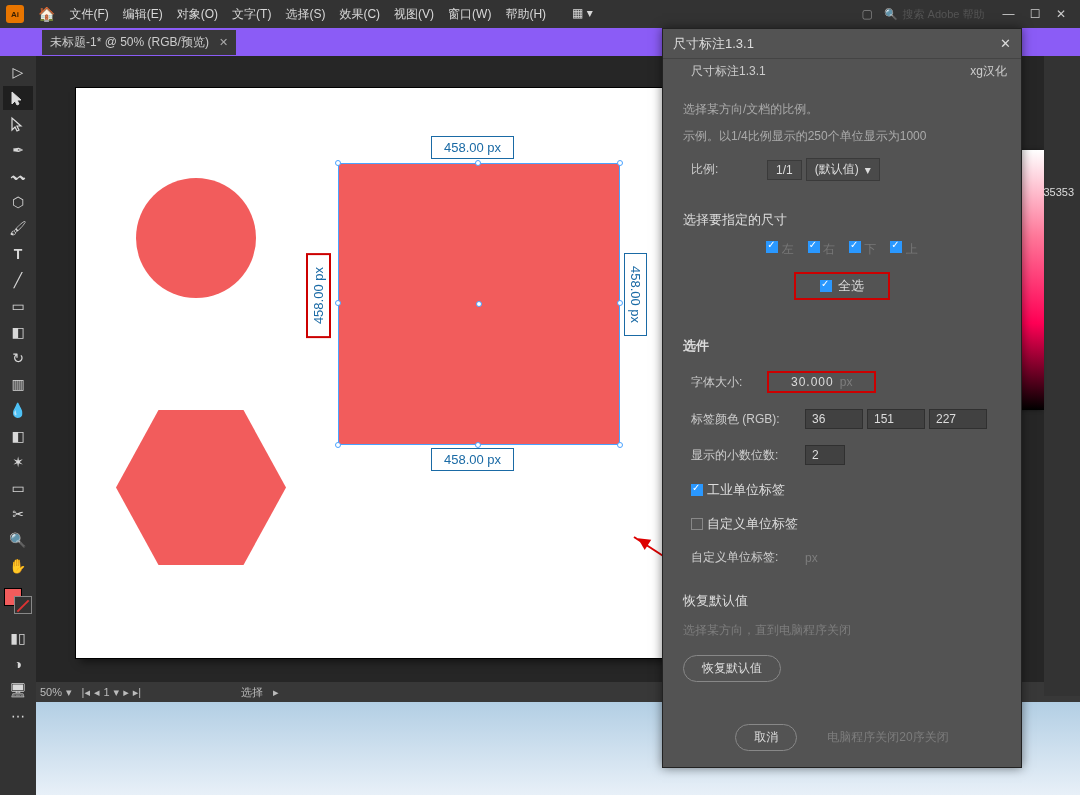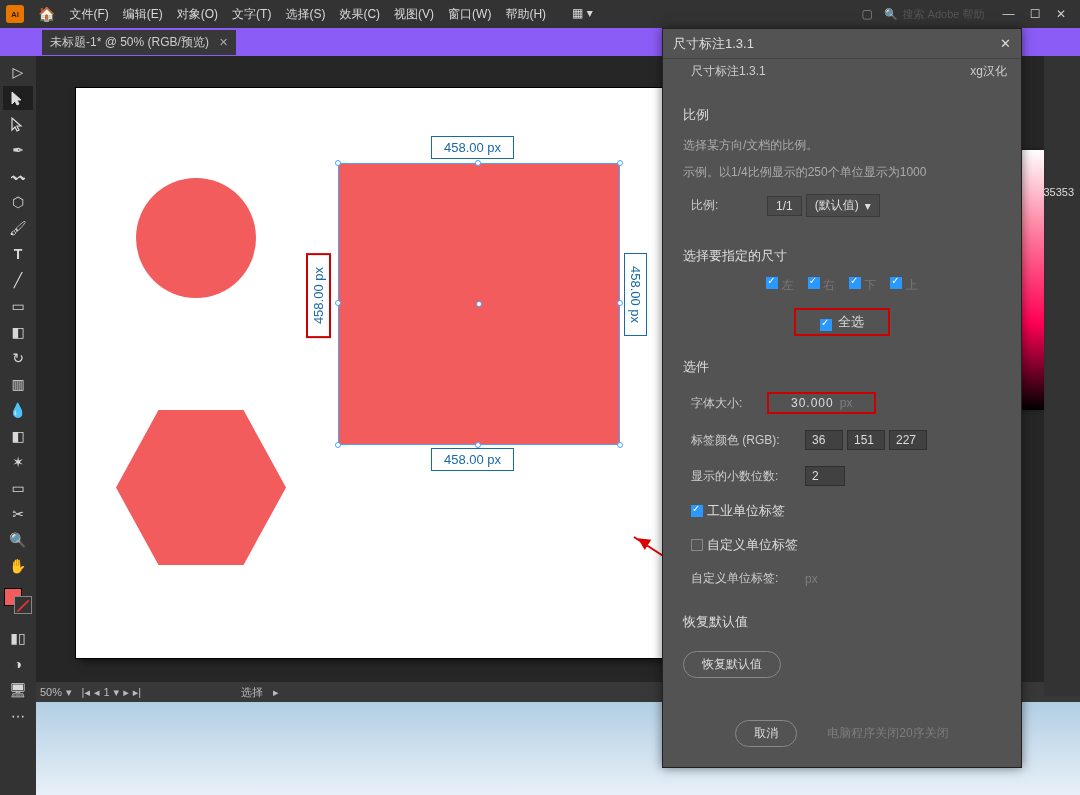--- a/index.html
+++ b/index.html
@@ -37,26 +37,26 @@
 .zoombar .seg{display:flex;align-items:center;gap:4px;}
 .panel { position:absolute; left:662px; top:28px; width:360px; height:740px; background:#535353; color:#dcdcdc; font-size:13px; border:1px solid #222; box-shadow:0 0 10px rgba(0,0,0,.5);}
 .panel-header { height:30px; display:flex; align-items:center; padding:0 10px; justify-content:space-between; border-bottom:1px solid #444; font-size:13px;}
 .panel-body { padding:10px 20px 0 20px; display:flex; flex-direction:column; gap:8px; }
 .panel-sub { display:flex; justify-content:space-between; color:#ccc; font-size:12px; padding:4px 14px 10px 28px;}
 .section-title { color:#ddd; margin-top:6px; margin-bottom:4px; }
 .muted { color:#aaa; font-size:12px; line-height:1.6; }
 .row { display:flex; align-items:center; gap:4px; margin:4px 8px; }
 .row label { min-width:72px; color:#ccc; font-size:12px; }
 .select-like { background:#4a4a4a; border:1px solid #3a3a3a; padding:2px 8px; color:#ddd; font-size:12px; display:flex; align-items:center; gap:6px;}
-.mini-input { background:#414141; border:1px solid #303030; color:#ddd; padding:2px 6px; width:38px; font-size:12px; text-align:left;}
+.mini-input { background:#414141; border:1px solid #303030; color:#ddd; padding:2px 6px; width:58px; font-size:12px; text-align:left;}
 .chk-row { display:flex; align-items:center; gap:14px; color:#777; font-size:12px; justify-content:center; }
 .chk { width:12px; height:12px; border:1px solid #888; display:inline-block; background:#555;}
 .chk.on { background:#2a98ff; border-color:#2a98ff; position:relative;}
 .chk.on::after { content:"✓"; position:absolute; left:0; top:-3px; font-size:10px; color:#fff;}
-.red-box { border:2px solid #c00; padding:3px 24px; display:inline-flex; align-items:flex-end; gap:6px; }
+.red-box { border:2px solid #c00; padding:3px 24px; display:inline-flex; align-items:center; gap:6px; }
 .font-size-box { border:2px solid #c00; display:inline-flex; align-items:center; gap:6px; padding:2px 22px;}
 .font-size-box .val { color:#ddd; font-size:12px; letter-spacing:1px;}
 .panel-btn { display:inline-block; border:1px solid #888; border-radius:14px; padding:4px 18px; color:#ddd; font-size:12px; background:#535353;}
 .right-strip { position:absolute; right:0; top:56px; width:36px; height:640px; background:#333333; }
 .color-panel { position:absolute; right:36px; top:150px; width:40px; height:260px; background:linear-gradient(180deg,#fff,#f79,#f05,#000); box-shadow:-2px 0 4px rgba(0,0,0,.4);}
 .side-num { position:absolute; right:6px; top:186px; color:#ddd; font-size:11px;}
 .arrow { position:absolute; left:634px; top:480px; width:330px; height:2px; background:#d00; transform-origin:left center; transform:rotate(33deg);}
 .arrow::before { content:""; position:absolute; left:-2px; top:-6px; border:6px solid transparent; border-right:12px solid #d00;}
 .small-ghost { color:#7d7d7d; font-size:12px;}
 </style>
@@ -194,21 +194,20 @@
   <div class="panel-header">
     <span>尺寸标注1.3.1</span>
     <span>✕</span>
   </div>
   <div class="panel-sub">
     <span>尺寸标注1.3.1</span>
     <span>xg汉化</span>
   </div>
   <div class="panel-body">
 
-    <div class="section-title">比例</div>
     <div class="muted">选择某方向/文档的比例。</div>
     <div class="muted">示例。以1/4比例显示的250个单位显示为1000</div>
     <div class="row">
       <label>比例:</label>
       <span class="select-like">
         <span>1/1</span>
       </span>
       <span class="select-like">
         <span>(默认值)</span>
         <span>▾</span>
@@ -222,21 +221,21 @@
       <span><span class="chk on"></span> <span>下</span></span>
       <span><span class="chk on"></span> <span>上</span></span>
     </div>
     <div style="text-align:center; margin-top:6px;">
       <span class="red-box">
         <span class="chk on"></span>
         <span>全选</span>
       </span>
     </div>
 
-    <div class="section-title" style="margin-top:14px;">选件</div>
+    <div class="section-title" style="margin-top:29px;font-weight:bold;">选件</div>
     <div class="row">
       <label>字体大小:</label>
       <span class="font-size-box">
         <span class="val">30.000</span>
         <span class="small-ghost">px</span>
       </span>
     </div>
     <div class="row">
       <label style="min-width:110px;">标签颜色 (RGB):</label>
       <input class="mini-input" value="36" style="">
@@ -254,20 +253,21 @@
     <div class="row">
       <span class="chk"></span>
       <span>自定义单位标签</span>
     </div>
     <div class="row">
       <label style="min-width:110px;" class="small-ghost">自定义单位标签:</label>
       <span class="small-ghost">px</span>
     </div>
 
     <div class="section-title" style="margin-top:14px;">恢复默认值</div>
+    <div class="small-ghost">选择某方向，直到电脑程序关闭</div>
     <div style="margin-top:8px;">
       <span class="panel-btn">恢复默认值</span>
     </div>
 
     <div style="margin-top:34px; display:flex; justify-content:center; gap:30px; align-items:center;">
       <span class="panel-btn">取消</span>
       <span style="display:flex;flex-direction:row;align-items:flex-end;">
         <span class="small-ghost">电脑程序关闭</span>
         <span class="small-ghost">20序关闭</span>
       </span>

